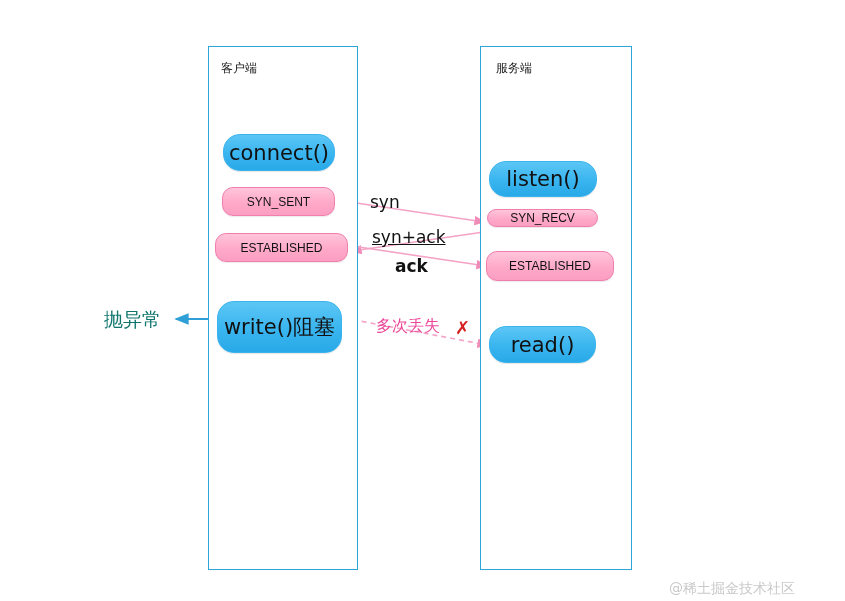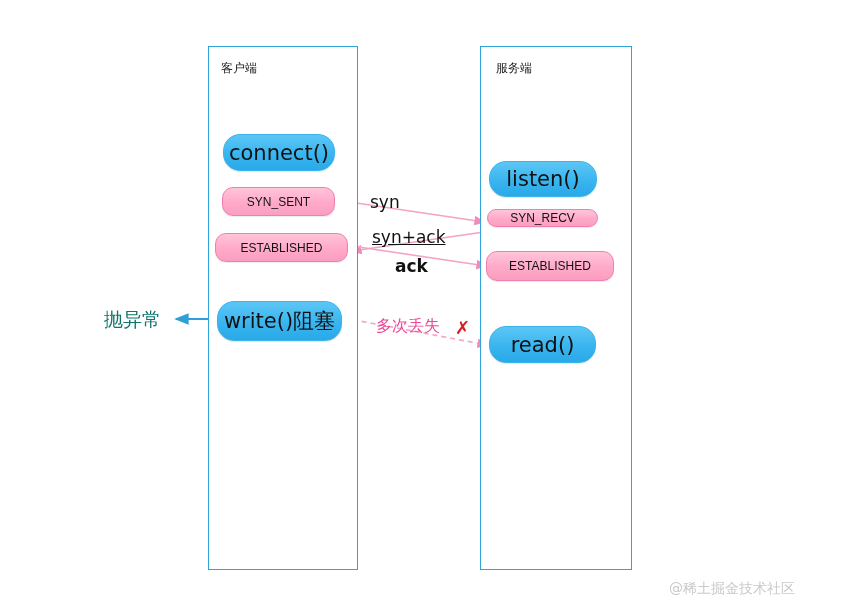--- a/index.html
+++ b/index.html
@@ -124,21 +124,21 @@
 
 <div class="lane" style="left:208px; top:46px; width:150px; height:524px;"></div>
 <div class="lane-title" style="left:221px; top:60px;">客户端</div>
 
 <div class="lane" style="left:480px; top:46px; width:152px; height:524px;"></div>
 <div class="lane-title" style="left:496px; top:60px;">服务端</div>
 
 <div class="node node-blue" style="left:223px; top:134px; width:112px; height:37px;">connect()</div>
 <div class="node node-pink" style="left:222px; top:187px; width:113px; height:29px;">SYN_SENT</div>
 <div class="node node-pink" style="left:215px; top:233px; width:133px; height:29px;">ESTABLISHED</div>
-<div class="node node-blue" style="left:217px; top:301px; width:125px; height:40px;">write()阻塞</div>
+<div class="node node-blue" style="left:217px; top:301px; width:125px; height:52px;">write()阻塞</div>
 
 <div class="node node-blue" style="left:489px; top:161px; width:108px; height:36px;">listen()</div>
 <div class="node node-pink" style="left:487px; top:209px; width:111px; height:18px;">SYN_RECV</div>
 <div class="node node-pink" style="left:486px; top:251px; width:128px; height:30px;">ESTABLISHED</div>
 <div class="node node-blue" style="left:489px; top:326px; width:107px; height:37px;text-align:center;">read()</div>
 
 <div class="edge-label" style="left:370px; top:192px;">syn</div>
 <div class="edge-label" style="left:372px; top:227px;text-decoration:underline;">syn+ack</div>
 <div class="edge-label" style="left:395px; top:256px;font-weight:bold;">ack</div>
 

